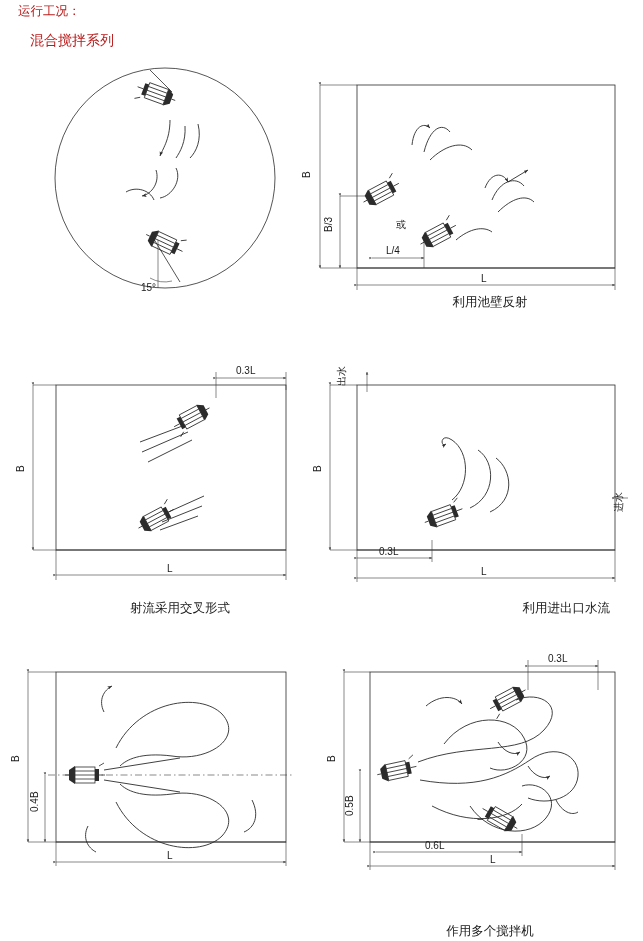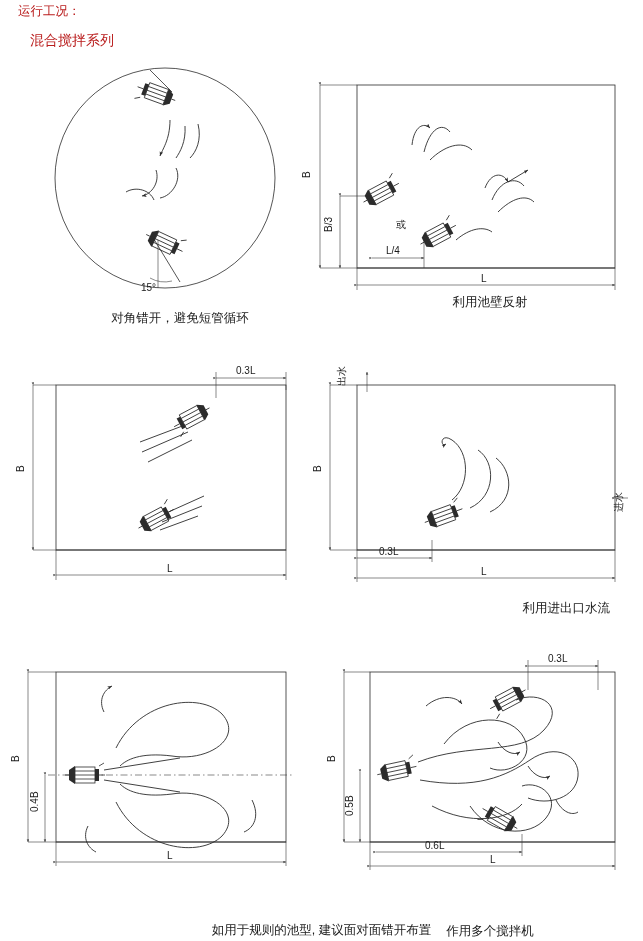--- a/index.html
+++ b/index.html
@@ -336,19 +336,18 @@
       <path class="flow" d="M432,806 C470,826 508,820 522,804"></path>
       <path class="flow" d="M444,744 C468,712 512,714 524,738 C536,760 508,776 490,768"></path>
       <path class="flow" d="M470,806 C490,836 530,838 546,818 C562,798 540,780 522,786"></path>
       <path class="flow" d="M426,706 C440,694 456,696 462,704" marker-end="url(#ahs)"></path>
       <path class="flow" d="M498,742 C504,752 514,756 520,752" marker-end="url(#ahs)"></path>
       <path class="flow" d="M528,766 C534,776 544,780 550,776" marker-end="url(#ahs)"></path>
       <path class="flow" d="M556,800 C562,812 572,816 578,812"></path>
     </g>
   </svg>
 
-  <div class="cap" id="cap-1">对角错开，避免短管循环</div>
   <div class="cap" id="cap-2">利用池壁反射</div>
+  <div class="cap" id="cap-3">射流采用交叉形式</div>
   <div class="cap" id="cap-4">利用进出口水流</div>
   <div class="cap" id="cap-6">作用多个搅拌机</div>
-  <div class="cap" id="cap-footer">如用于规则的池型, 建议面对面错开布置</div>
 
 </div>
 
 </body></html>

